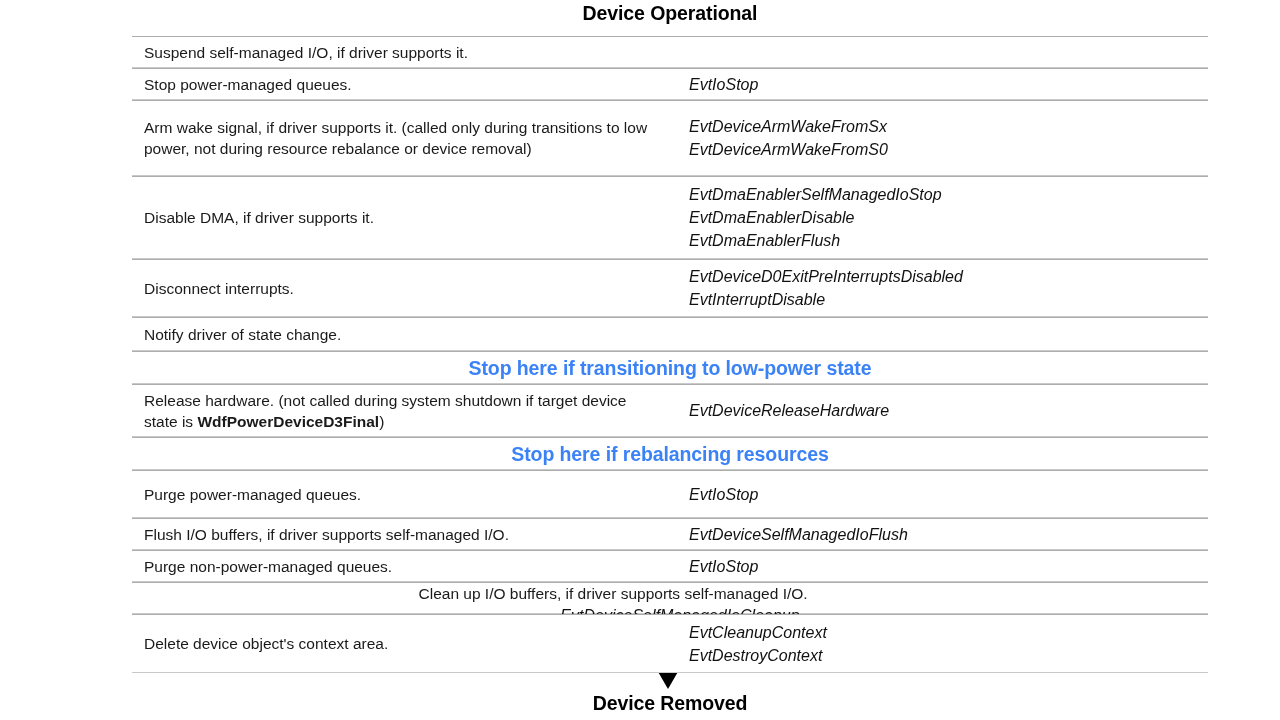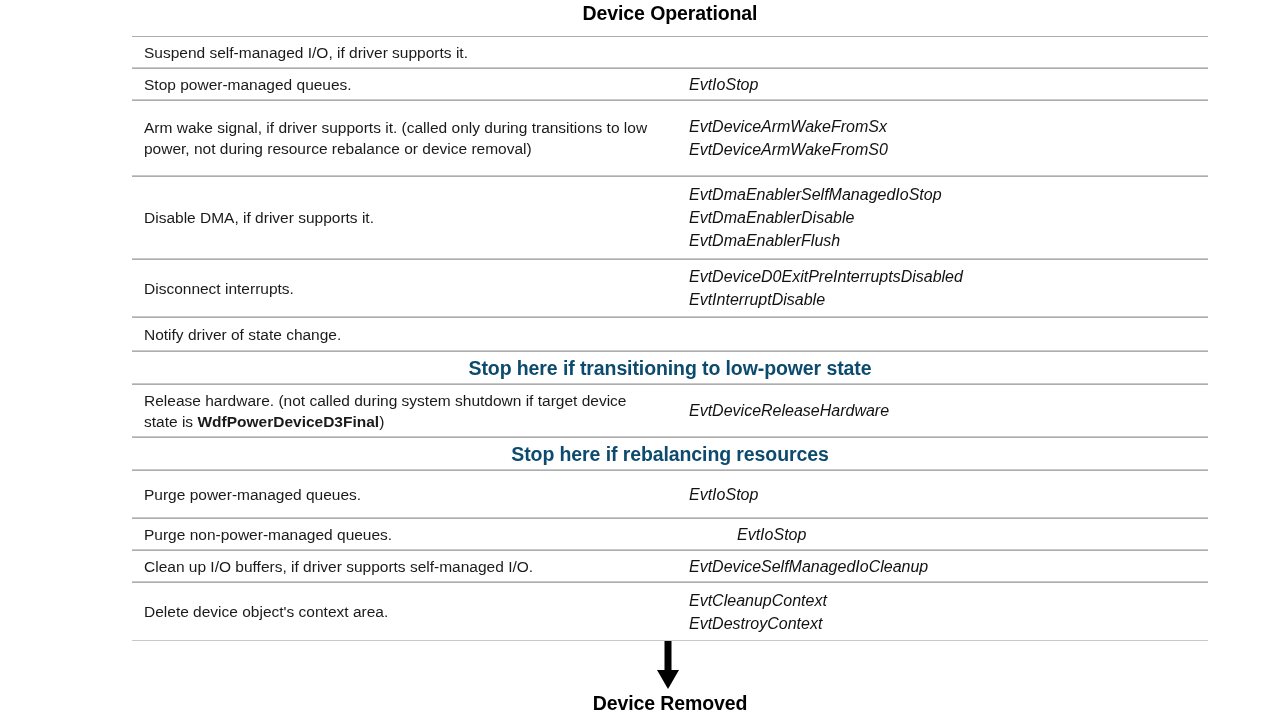--- a/index.html
+++ b/index.html
@@ -80,21 +80,21 @@
     justify-content: center;
   }
   .banner .banner-text {
     width: 100%;
     text-align: center;
     font-weight: bold;
     font-size: 19.5px;
     line-height: 24px;
     letter-spacing: -0.1px;
     white-space: nowrap;
-    color: #0c4a6e;
+    color: #3b82f6;
   }
 
   
   .arrow {
     position: absolute;
     pointer-events: none;
   }
   .arrow .shaft {
     position: absolute;
     left: 50%;
@@ -197,29 +197,35 @@
       <div class="banner-text">Stop here if rebalancing resources</div>
     </div>
 
     <div class="row" style="height:48px;">
       <div class="left">Purge power-managed queues.</div>
       <div class="right">
         <span class="ev">EvtIoStop</span>
       </div>
     </div>
 
-
-    <div class="row" style="height:32px;gap:48px;">
+    <div class="row" style="height:32px;">
+      <div class="left">Flush I/O buffers, if driver supports self-managed I/O.</div>
+      <div class="right">
+        <span class="ev">EvtDeviceSelfManagedIoFlush</span>
+      </div>
+    </div>
+
+    <div class="row" style="height:32px;">
       <div class="left">Purge non-power-managed queues.</div>
       <div class="right">
         <span class="ev">EvtIoStop</span>
       </div>
     </div>
 
-    <div class="row" style="height:32px;">
+    <div class="row" style="height:32px;flex-direction:column;">
       <div class="left">Clean up I/O buffers, if driver supports self-managed I/O.</div>
       <div class="right">
         <span class="ev">EvtDeviceSelfManagedIoCleanup</span>
       </div>
     </div>
 
     <div class="row" style="height:59px;">
       <div class="left">Delete device object's context area.</div>
       <div class="right">
         <span class="ev">EvtCleanupContext</span>

